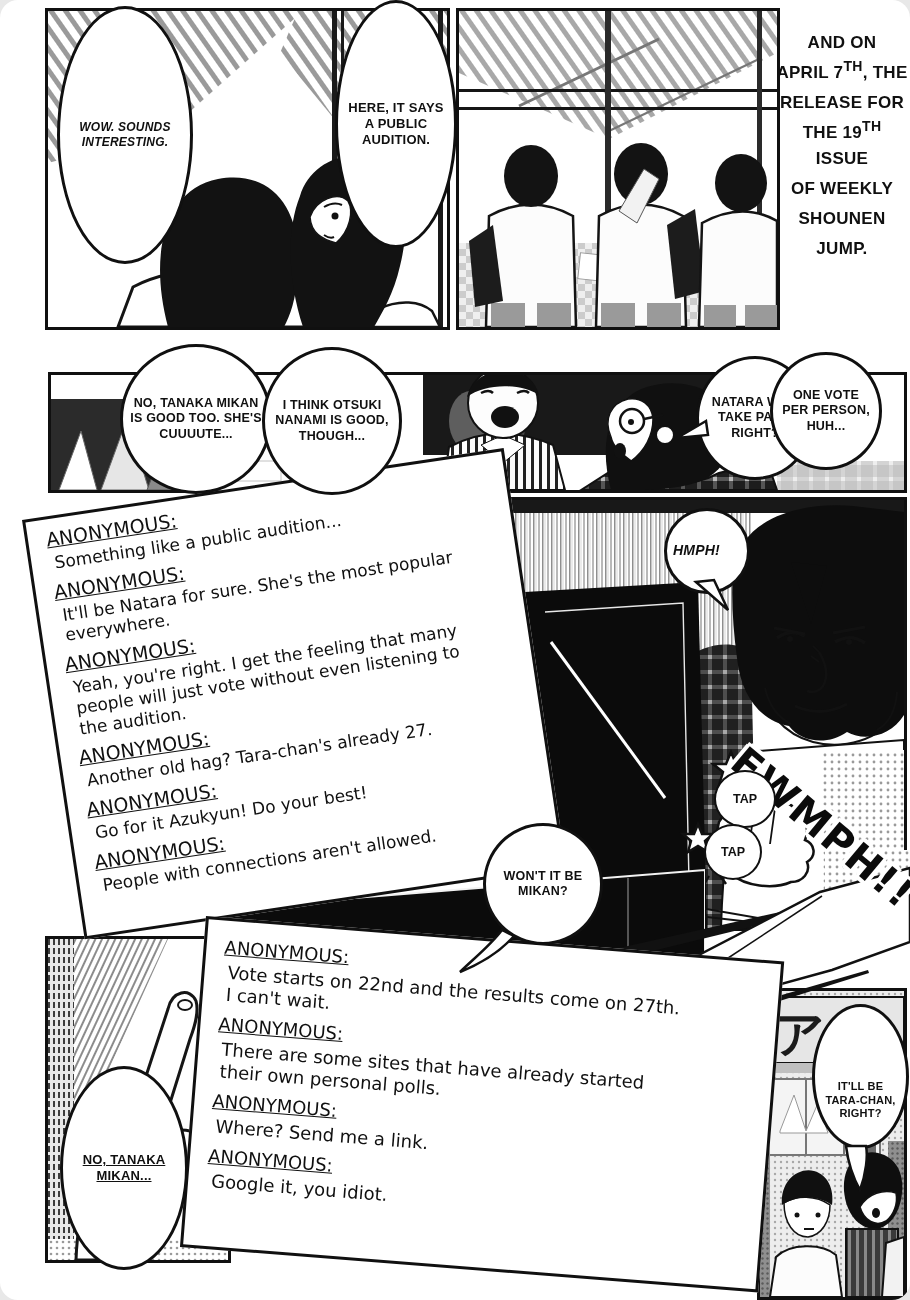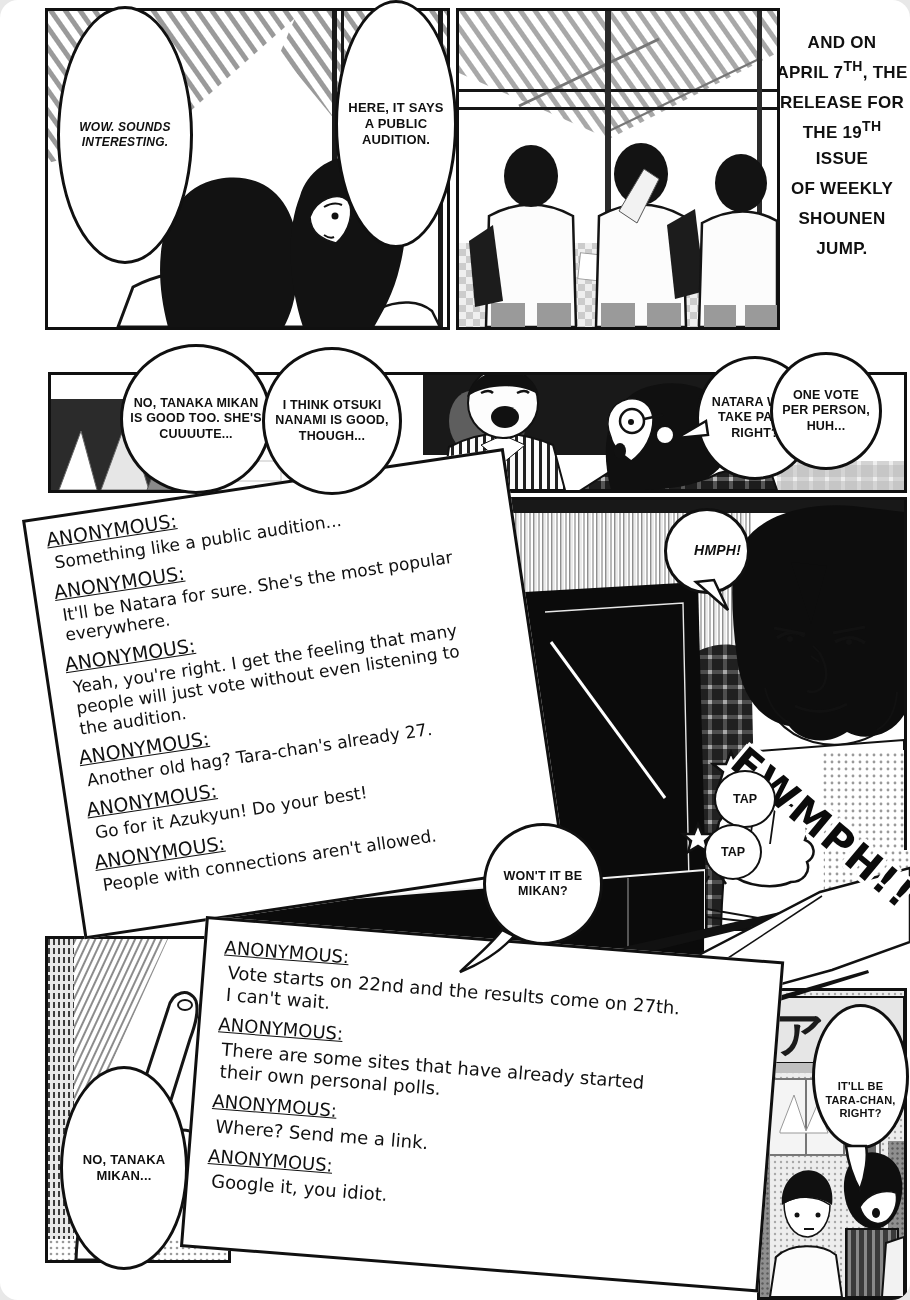--- a/index.html
+++ b/index.html
@@ -2,21 +2,21 @@
 <html><head>
 <meta charset="utf-8">
 <style>
   html,body{margin:0;padding:0;background:#e8e8e8;}
   #page{position:relative;width:910px;height:1300px;background:#ffffff;overflow:hidden;
         font-family:"Liberation Sans",sans-serif;color:#101010;border-radius:18px;}
   .panel{position:absolute;background:#fff;border:3px solid #101010;box-sizing:border-box;
          overflow:hidden;z-index:2;}
   .panel svg{position:absolute;left:0;top:0;}
   .bubble{position:absolute;background:#fff;border:3px solid #101010;border-radius:50%;
-          display:flex;align-items:center;justify-content:flex-end;text-align:center;
+          display:flex;align-items:center;justify-content:flex-start;text-align:center;
           font-weight:bold;z-index:7;box-sizing:border-box;}
   .bubble span{display:block;padding:6px;font-size:12.5px;line-height:1.22;letter-spacing:.2px;}
   .tail{position:absolute;z-index:7;}
   .board{position:absolute;background:#fff;border:3px solid #101010;box-sizing:border-box;
          z-index:5;font-family:"DejaVu Sans",sans-serif;}
   #board1{left:22px;top:520px;width:487px;height:424px;transform:rotate(-8.5deg);
           transform-origin:top left;padding:6px 10px 4px 18px;}
   #board2{left:206px;top:916px;width:580px;height:332px;transform:rotate(4.5deg);
           transform-origin:top left;padding:12px 14px 6px 18px;}
   .post-author{font-size:19px;text-decoration:underline;margin-top:3px;}
@@ -426,21 +426,21 @@
   <svg class="tail" style="left:692px;top:578px;" width="44" height="42">
     <path d="M4,4 L36,32 L22,2 Z" fill="#fff" stroke="#101010" stroke-width="2.5"></path>
   </svg>
   <div class="bubble" style="left:483px;top:823px;width:120px;height:122px;">
     <span>WON'T IT BE MIKAN?</span>
   </div>
   <svg class="tail" style="left:458px;top:928px;" width="60" height="46">
     <path d="M44,2 C32,18 14,32 2,44 C22,36 42,24 56,8 Z" fill="#fff" stroke="#101010" stroke-width="2.5"></path>
   </svg>
   <div class="bubble" style="left:60px;top:1066px;width:128px;height:204px;">
-    <span style="font-size:13px;">NO, TANAKA MIKAN...</span>
+    <span style="font-size:13px;text-decoration:underline;">NO, TANAKA MIKAN...</span>
   </div>
   <div class="bubble" style="left:812px;top:1004px;width:97px;height:145px;">
     <span style="font-size:11px;padding:4px;margin-top:48px;">IT'LL BE TARA-CHAN, RIGHT?</span>
   </div>
   <svg class="tail" style="left:836px;top:1144px;" width="40" height="48">
     <path d="M10,2 C12,18 16,32 24,46 C30,30 32,12 30,2 Z" fill="#fff" stroke="#101010" stroke-width="2.5"></path>
   </svg>
 
   <div class="tapbubble" style="left:714px;top:770px;width:62px;height:58px;">
     <span>TAP</span>

